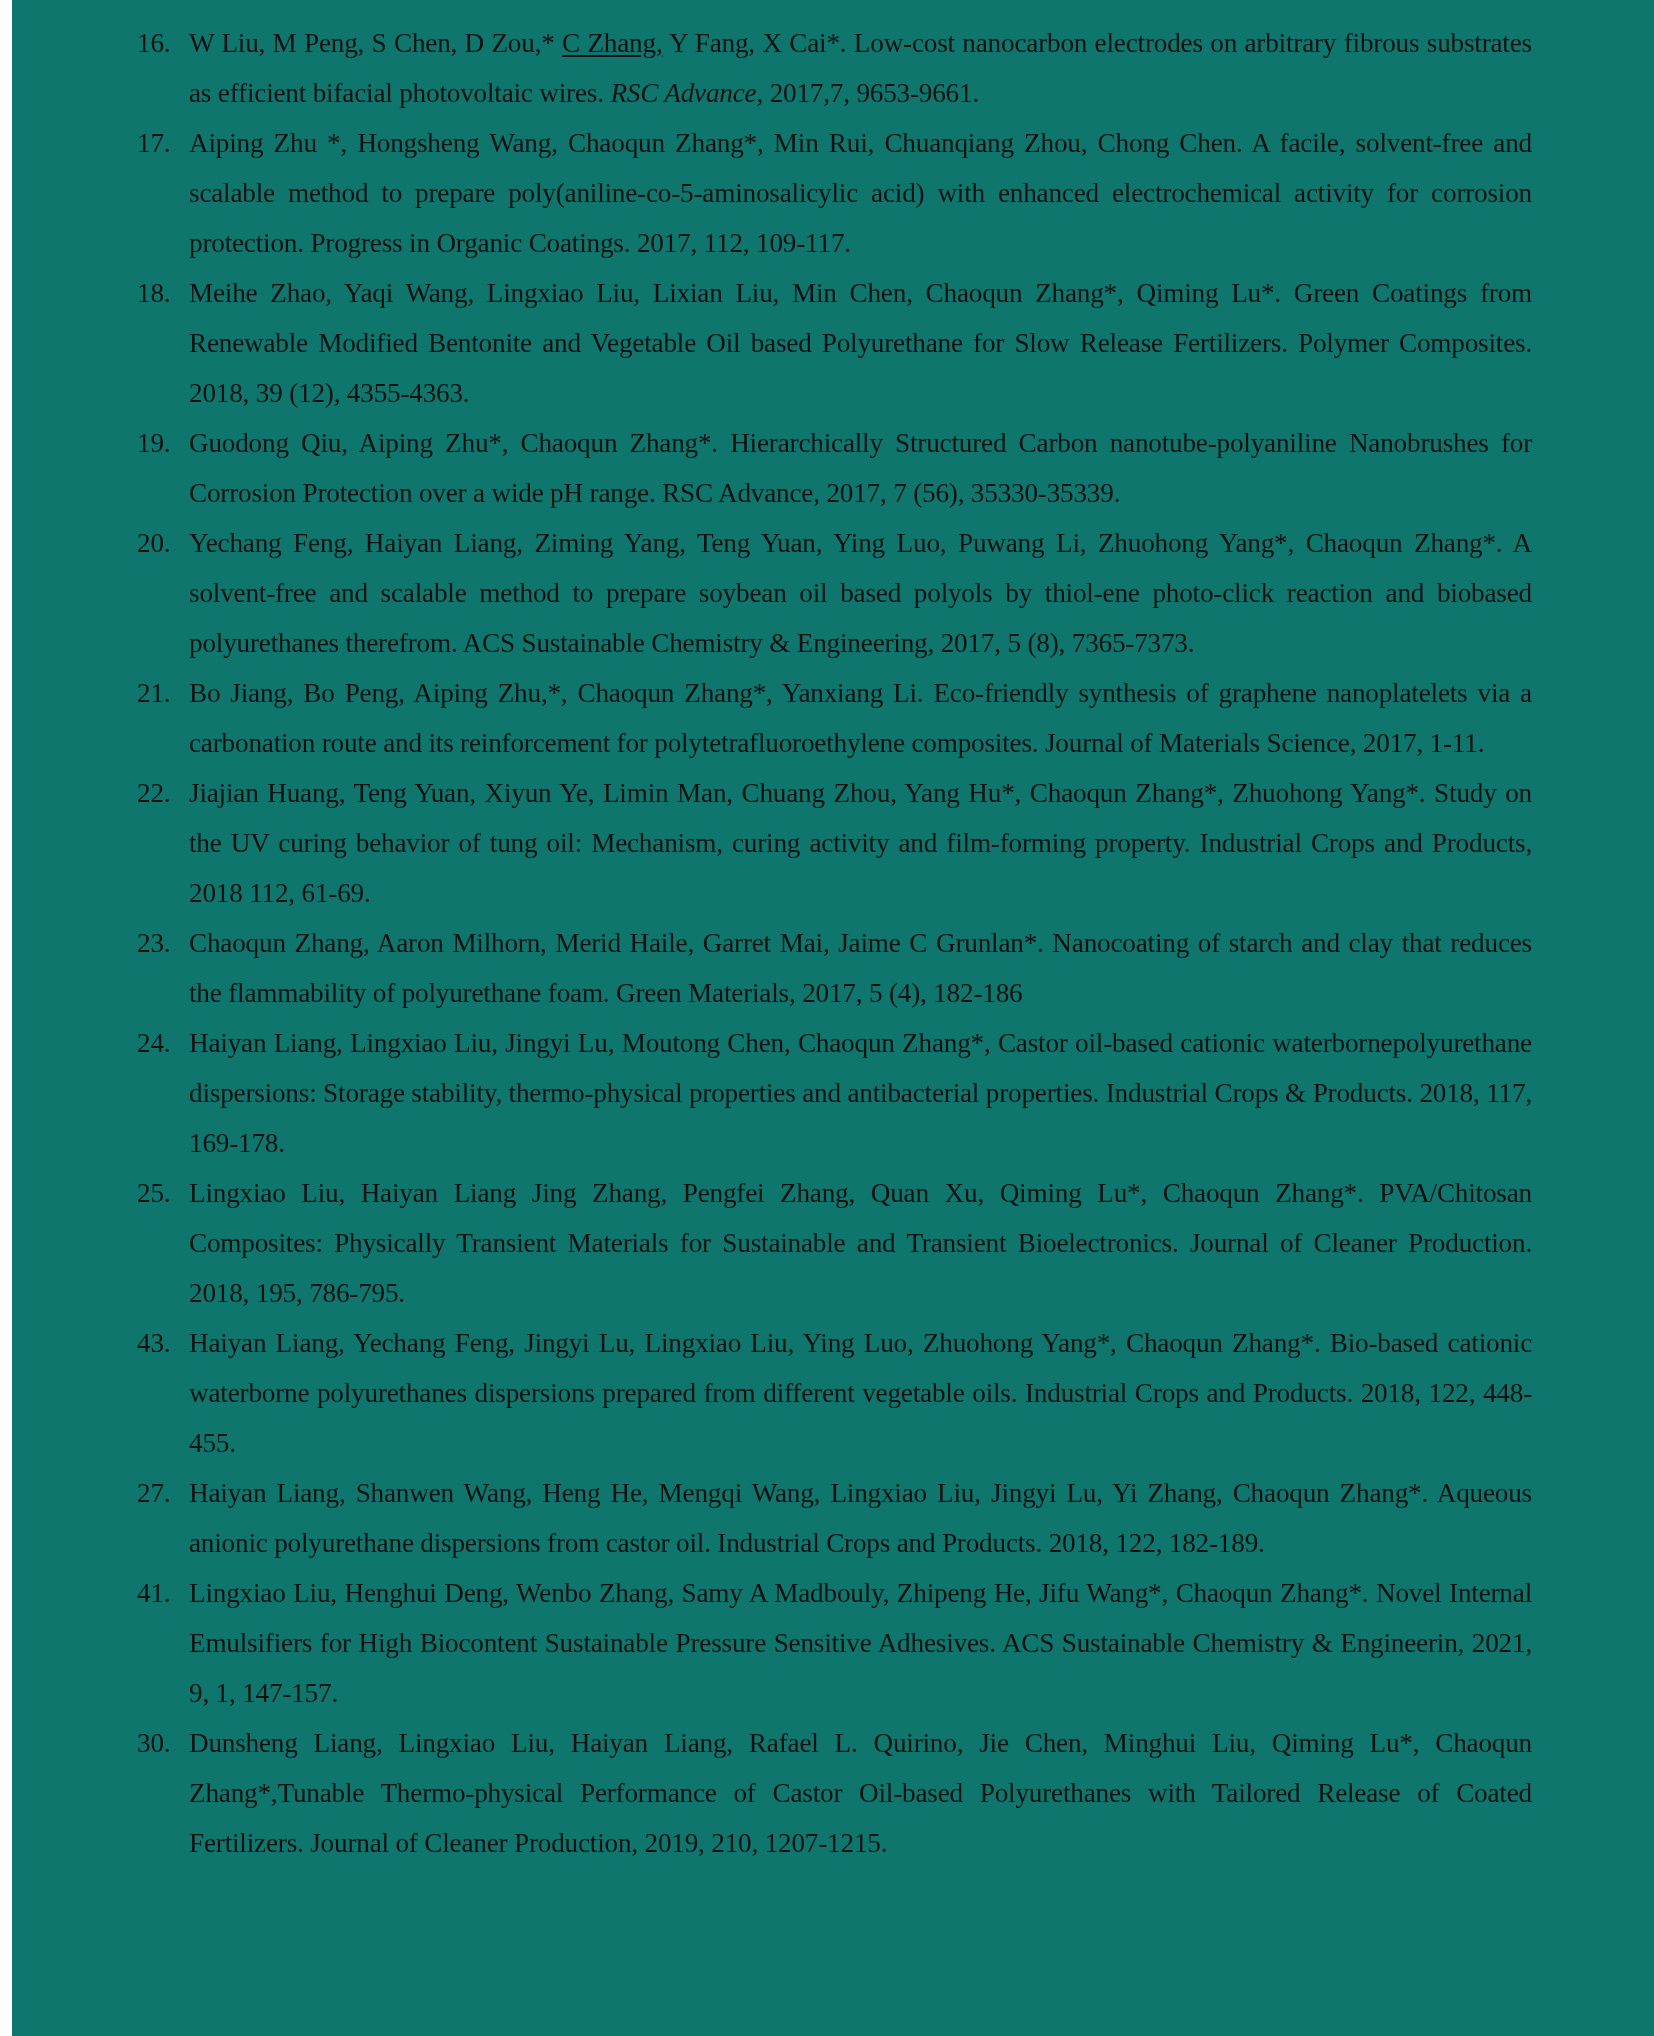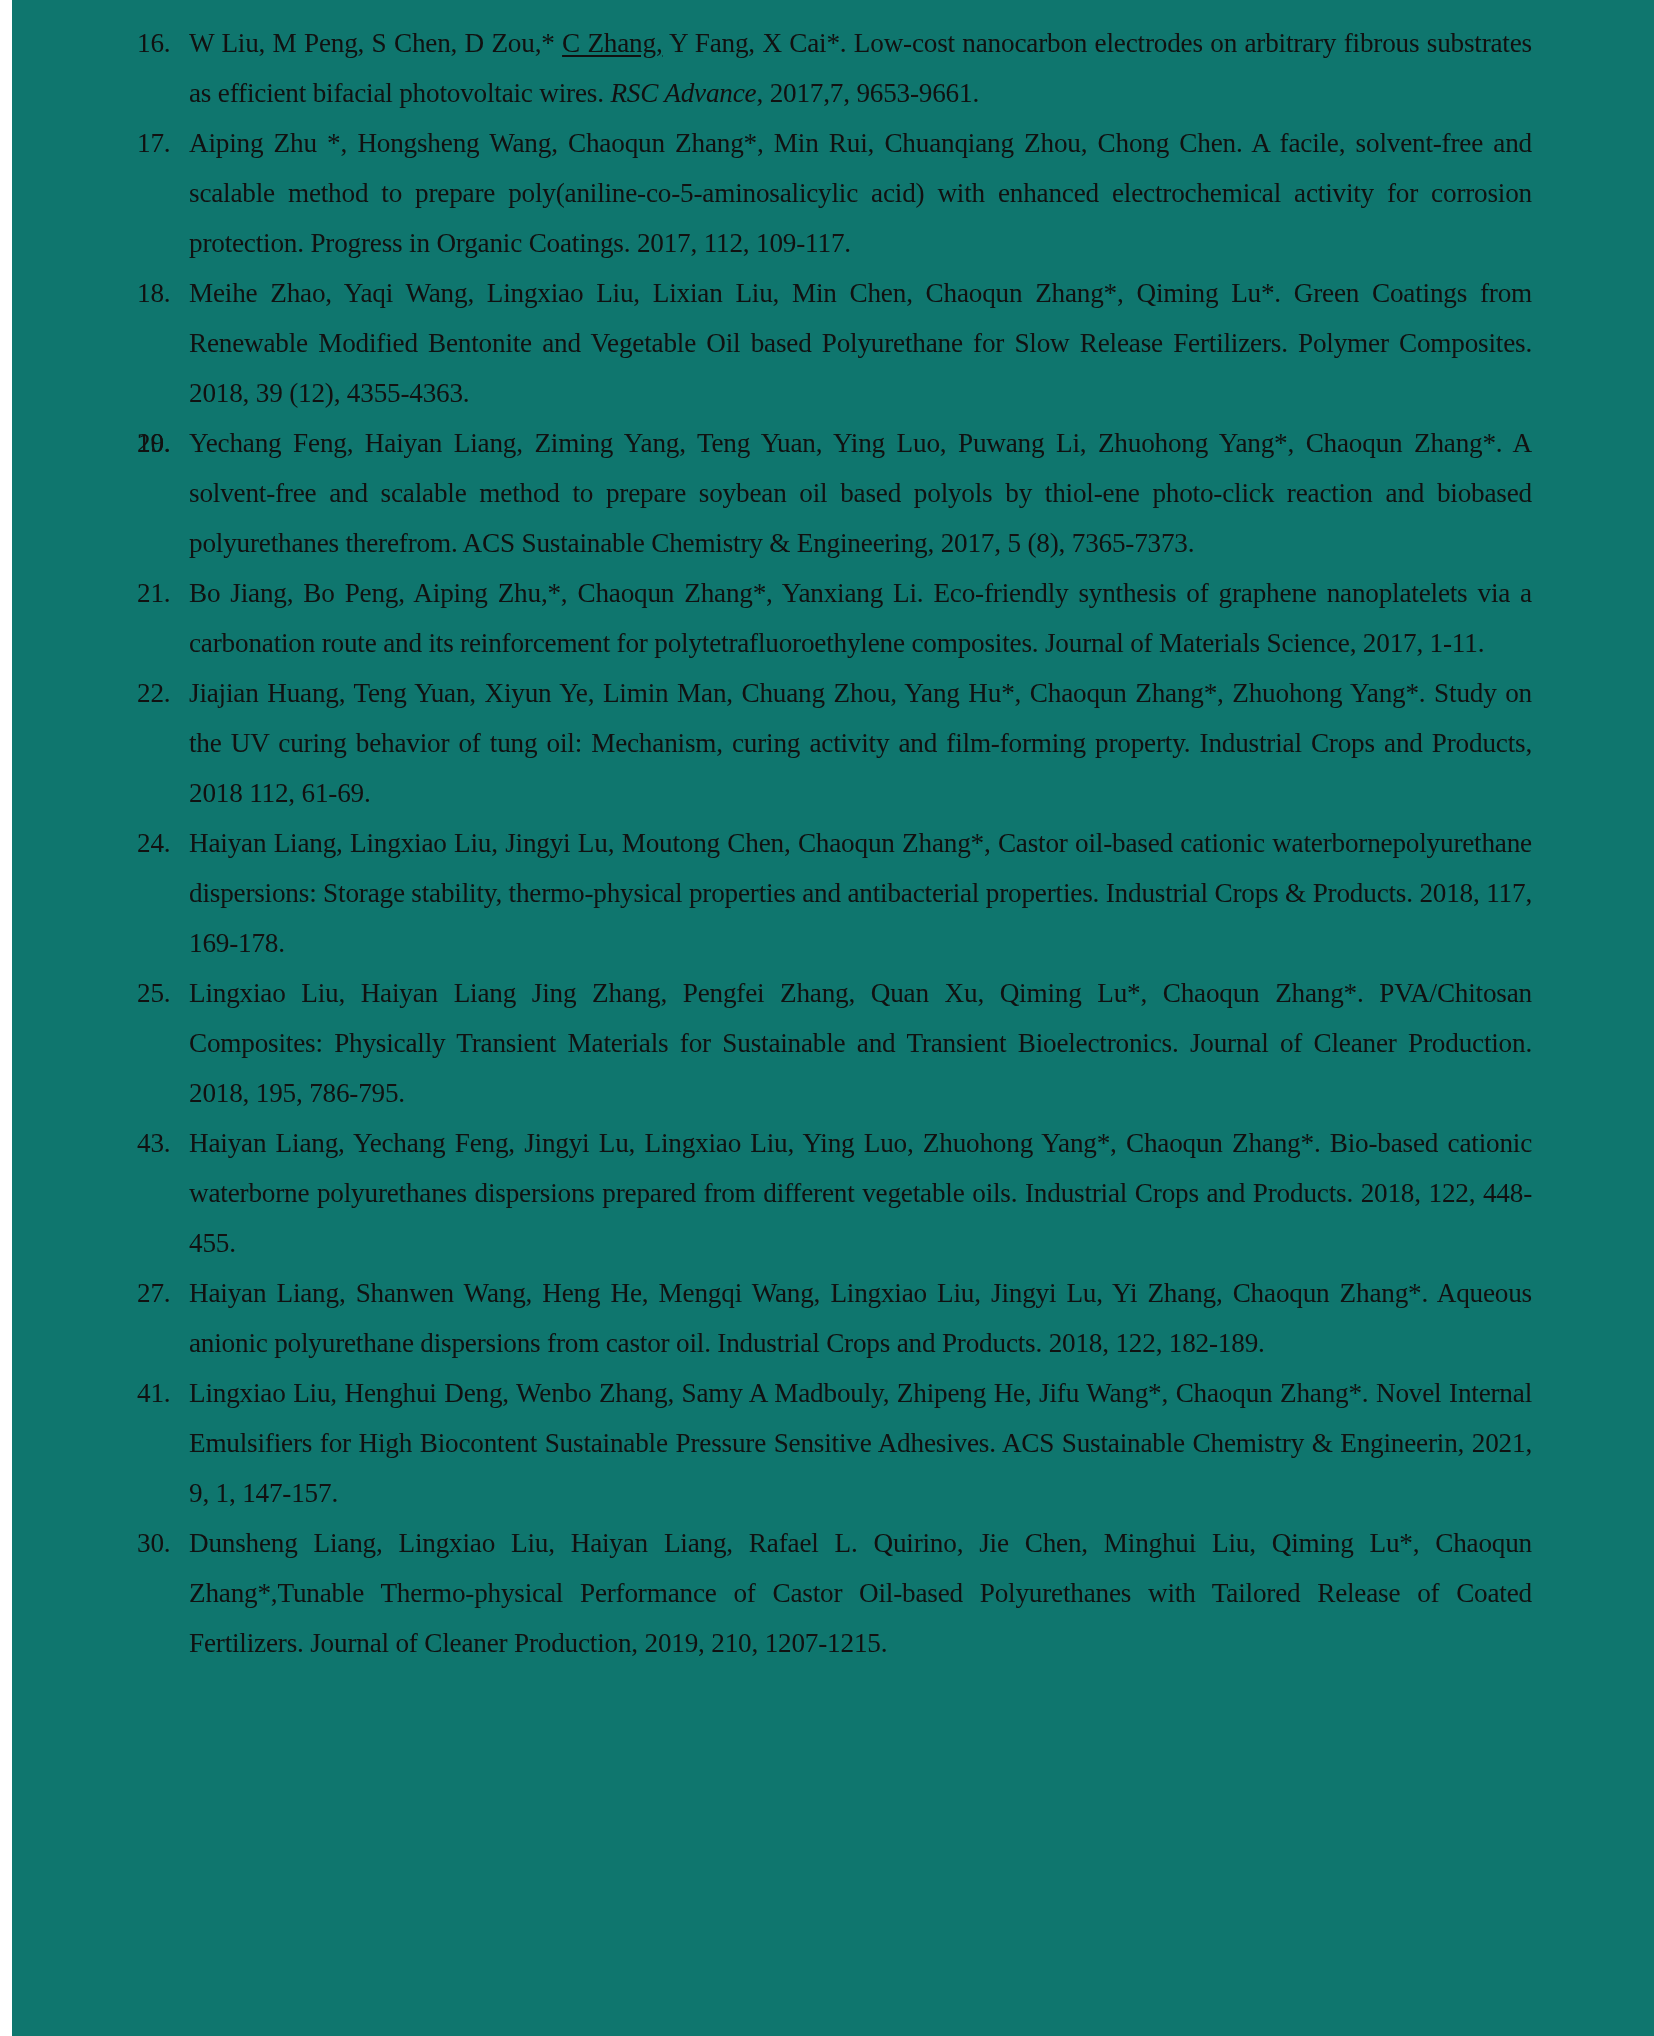--- a/index.html
+++ b/index.html
@@ -67,32 +67,37 @@
       <li class="ref-item">
     <span class="ref-num">17.</span>
     <span class="ref-text"><span>Aiping Zhu *, Hongsheng Wang, Chaoqun Zhang*, Min Rui, Chuanqiang Zhou, Chong Chen. A facile, solvent-free and scalable method to prepare poly(aniline-co-5-aminosalicylic acid) with enhanced electrochemical activity for corrosion protection. Progress in Organic Coatings. 2017, 112, 109-117.</span></span>
   </li>
       <li class="ref-item">
     <span class="ref-num">18.</span>
     <span class="ref-text"><span>Meihe Zhao, Yaqi Wang, Lingxiao Liu, Lixian Liu, Min Chen, Chaoqun Zhang*, Qiming Lu*. Green Coatings from Renewable Modified Bentonite and Vegetable Oil based Polyurethane for Slow Release Fertilizers. Polymer Composites. 2018, 39 (12), 4355-4363.</span></span>
   </li>
       <li class="ref-item">
     <span class="ref-num">19.</span>
+    <span class="ref-text"><span>Guodong Qiu, Aiping Zhu*, Chaoqun Zhang*. Hierarchically Structured Carbon nanotube-polyaniline Nanobrushes for Corrosion Protection over a wide pH range. RSC Advance, 2017, 7 (56), 35330-35339.</span></span>
   </li>
       <li class="ref-item">
     <span class="ref-num">20.</span>
     <span class="ref-text"><span>Yechang Feng, Haiyan Liang, Ziming Yang, Teng Yuan, Ying Luo, Puwang Li, Zhuohong Yang*, Chaoqun Zhang*. A solvent-free and scalable method to prepare soybean oil based polyols by thiol-ene photo-click reaction and biobased polyurethanes therefrom. ACS Sustainable Chemistry &amp; Engineering, 2017, 5 (8), 7365-7373.</span></span>
   </li>
       <li class="ref-item">
     <span class="ref-num">21.</span>
     <span class="ref-text"><span>Bo Jiang, Bo Peng, Aiping Zhu,*, Chaoqun Zhang*, Yanxiang Li. Eco-friendly synthesis of graphene nanoplatelets via a carbonation route and its reinforcement for polytetrafluoroethylene composites. Journal of Materials Science, 2017, 1-11.</span></span>
   </li>
       <li class="ref-item">
     <span class="ref-num">22.</span>
     <span class="ref-text"><span>Jiajian Huang, Teng Yuan, Xiyun Ye, Limin Man, Chuang Zhou, Yang Hu*, Chaoqun Zhang*, Zhuohong Yang*. Study on the UV curing behavior of tung oil: Mechanism, curing activity and film-forming property. Industrial Crops and Products, 2018 112, 61-69.</span></span>
+  </li>
+      <li class="ref-item">
+    <span class="ref-num">23.</span>
+    <span class="ref-text"><span>Chaoqun Zhang, Aaron Milhorn, Merid Haile, Garret Mai, Jaime C Grunlan*. Nanocoating of starch and clay that reduces the flammability of polyurethane foam. Green Materials, 2017, 5 (4), 182-186</span></span>
   </li>
       <li class="ref-item">
     <span class="ref-num">24.</span>
     <span class="ref-text"><span>Haiyan Liang, Lingxiao Liu, Jingyi Lu, Moutong Chen, Chaoqun Zhang*, Castor oil-based cationic waterbornepolyurethane dispersions: Storage stability, thermo-physical properties and antibacterial properties. Industrial Crops &amp; Products. 2018, 117, 169-178.</span></span>
   </li>
       <li class="ref-item">
     <span class="ref-num">25.</span>
     <span class="ref-text"><span>Lingxiao Liu, Haiyan Liang Jing Zhang, Pengfei Zhang, Quan Xu, Qiming Lu*, Chaoqun Zhang*. PVA/Chitosan Composites: Physically Transient Materials for Sustainable and Transient Bioelectronics. Journal of Cleaner Production. 2018, 195, 786-795.</span></span>
   </li>
       <li class="ref-item">

